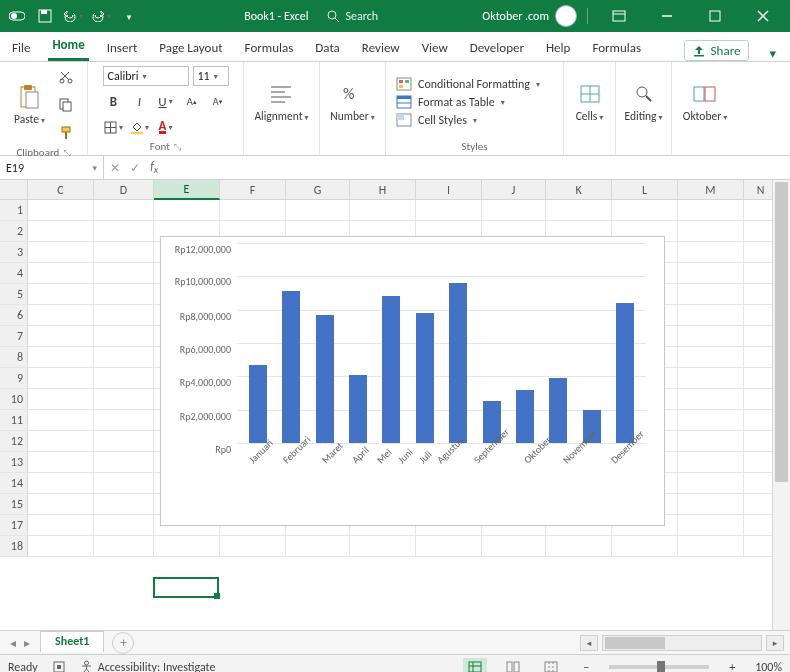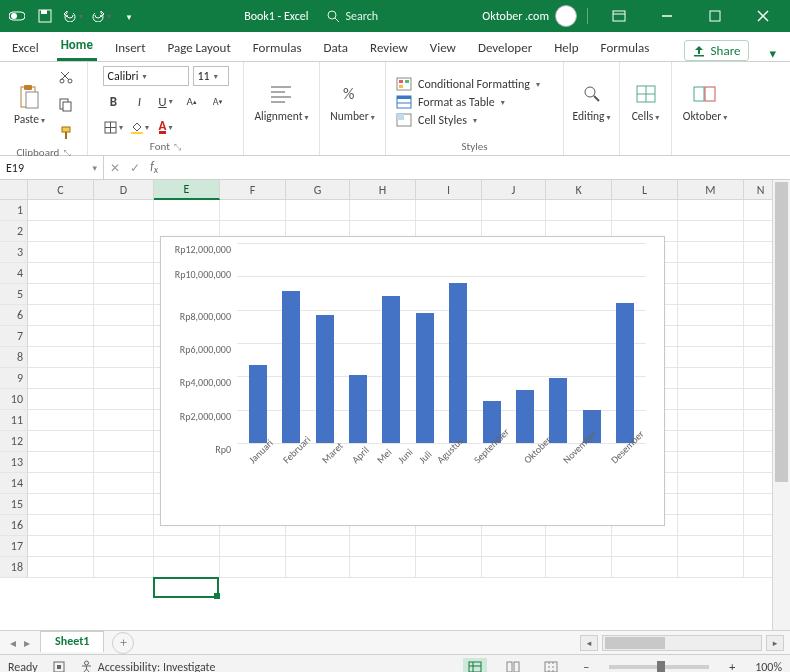--- a/index.html
+++ b/index.html
@@ -244,21 +244,21 @@
     <div class="winbtn">
       <svg width="12" height="12">
           <line x1="1" y1="1" x2="11" y2="11" stroke="#fff" stroke-width="1.5"></line>
           <line x1="11" y1="1" x2="1" y2="11" stroke="#fff" stroke-width="1.5"></line>
         </svg>
     </div>
   </div>
 </div>
 
 <div class="tabs">
-  <div class="tab">Excel</div>
+  <div class="tab">File</div>
   <div class="tab active">Home</div>
   <div class="tab">Insert</div>
   <div class="tab">Page Layout</div>
   <div class="tab">Formulas</div>
   <div class="tab">Data</div>
   <div class="tab">Review</div>
   <div class="tab">View</div>
   <div class="tab">Developer</div>
   <div class="tab">Help</div>
   <div class="tab">Formulas</div>
@@ -427,46 +427,46 @@
           <span>Cell Styles</span>
             <span style="font-size:8px;color:#666">▾</span>
         </div>
       </div>
     </div>
     <div class="label">
         <span>Styles</span>
       </div>
   </div>
 
-  <div class="group" style="width:56px">
-    <div class="body">
-      <div class="bigbtn">
-        <div class="ic">
-          <svg width="20" height="20">
-              <circle cx="8" cy="8" r="5" fill="none" stroke="#555"></circle>
-              <line x1="12" y1="12" x2="17" y2="17" stroke="#555" stroke-width="2"></line>
-            </svg>
-        </div>
-        <span class="caret">Editing</span>
-      </div>
-    </div>
-    <div class="label">&nbsp;</div>
-  </div>
-
   <div class="group" style="width:52px">
     <div class="body">
       <div class="bigbtn">
         <div class="ic">
           <svg width="22" height="20">
               <rect x="2" y="2" width="18" height="16" fill="none" stroke="#5a8"></rect>
               <line x1="2" y1="10" x2="20" y2="10" stroke="#5a8"></line>
               <line x1="11" y1="2" x2="11" y2="18" stroke="#5a8"></line>
             </svg>
         </div>
         <span class="caret">Cells</span>
+      </div>
+    </div>
+    <div class="label">&nbsp;</div>
+  </div>
+
+  <div class="group" style="width:56px">
+    <div class="body">
+      <div class="bigbtn">
+        <div class="ic">
+          <svg width="20" height="20">
+              <circle cx="8" cy="8" r="5" fill="none" stroke="#555"></circle>
+              <line x1="12" y1="12" x2="17" y2="17" stroke="#555" stroke-width="2"></line>
+            </svg>
+        </div>
+        <span class="caret">Editing</span>
       </div>
     </div>
     <div class="label">&nbsp;</div>
   </div>
 
   <div class="group" style="width:66px;border-right:none">
     <div class="body">
       <div class="bigbtn">
         <div class="ic">
           <svg width="24" height="20">
@@ -730,35 +730,20 @@
         <div class="cell" style="width: 64px;"></div>
         <div class="cell" style="width: 66px;"></div>
         <div class="cell" style="width: 66px;"></div>
         <div class="cell" style="width: 64px;"></div>
         <div class="cell" style="width: 66px;"></div>
         <div class="cell" style="width: 66px;"></div>
         <div class="cell" style="width: 66px;"></div>
         <div class="cell" style="width: 34px;"></div>
       </div>
       <div class="gridrow">
-        <div class="rowhead">16</div>
-        <div class="cell" style="width: 66px;"></div>
-        <div class="cell" style="width: 60px;"></div>
-        <div class="cell" style="width: 66px;"></div>
-        <div class="cell" style="width: 66px;"></div>
-        <div class="cell" style="width: 64px;"></div>
-        <div class="cell" style="width: 66px;"></div>
-        <div class="cell" style="width: 66px;"></div>
-        <div class="cell" style="width: 64px;"></div>
-        <div class="cell" style="width: 66px;"></div>
-        <div class="cell" style="width: 66px;"></div>
-        <div class="cell" style="width: 66px;"></div>
-        <div class="cell" style="width: 34px;"></div>
-      </div>
-      <div class="gridrow">
         <div class="rowhead">17</div>
         <div class="cell" style="width: 66px;"></div>
         <div class="cell" style="width: 60px;"></div>
         <div class="cell" style="width: 66px;"></div>
         <div class="cell" style="width: 66px;"></div>
         <div class="cell" style="width: 64px;"></div>
         <div class="cell" style="width: 66px;"></div>
         <div class="cell" style="width: 66px;"></div>
         <div class="cell" style="width: 64px;"></div>
         <div class="cell" style="width: 66px;"></div>
@@ -796,21 +781,21 @@
         <div class="ytick" style="bottom: -6px;">Rp0</div>
         <div class="gridline" style="top: 166.667px;"></div>
         <div class="ytick" style="bottom: 27.3333px;">Rp2,000,000</div>
         <div class="gridline" style="top: 133.333px;"></div>
         <div class="ytick" style="bottom: 60.6667px;">Rp4,000,000</div>
         <div class="gridline" style="top: 100px;"></div>
         <div class="ytick" style="bottom: 94px;">Rp6,000,000</div>
         <div class="gridline" style="top: 66.6667px;"></div>
         <div class="ytick" style="bottom: 127.333px;">Rp8,000,000</div>
         <div class="gridline" style="top: 33.3333px;"></div>
-        <div class="ytick" style="bottom: 169px;">Rp10,000,000</div>
+        <div class="ytick" style="bottom: 162px;">Rp10,000,000</div>
         <div class="gridline" style="top: 0px;"></div>
         <div class="ytick" style="bottom: 194px;">Rp12,000,000</div>
         <div class="bars">
           <div class="bar" style="height: 78.3333px;"></div>
           <div class="bar" style="height: 151.667px;"></div>
           <div class="bar" style="height: 128.333px;"></div>
           <div class="bar" style="height: 68.3333px;"></div>
           <div class="bar" style="height: 146.667px;"></div>
           <div class="bar" style="height: 130px;"></div>
           <div class="bar" style="height: 160px;"></div>

